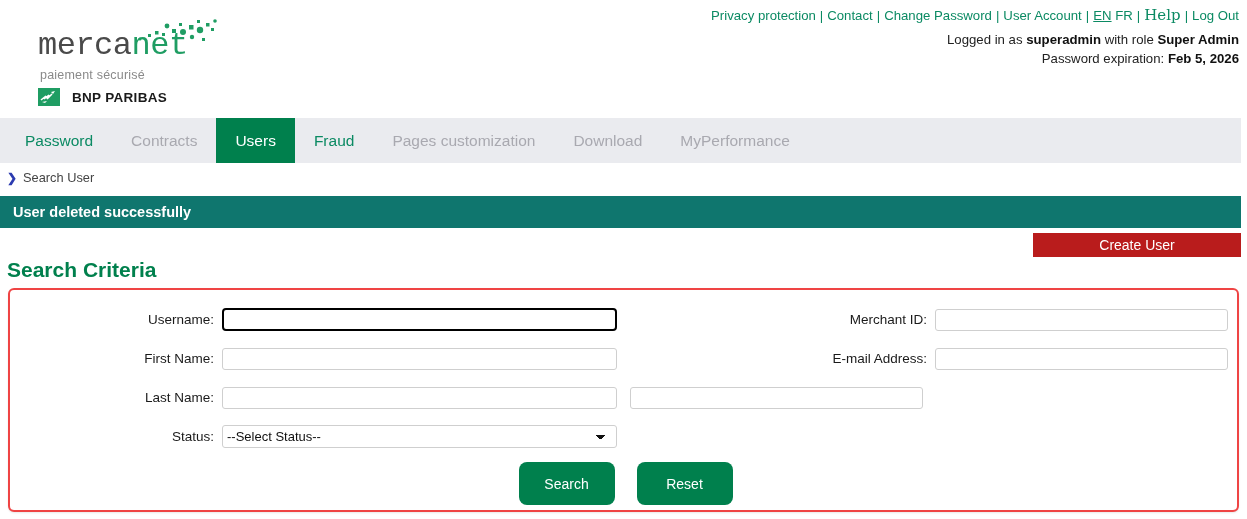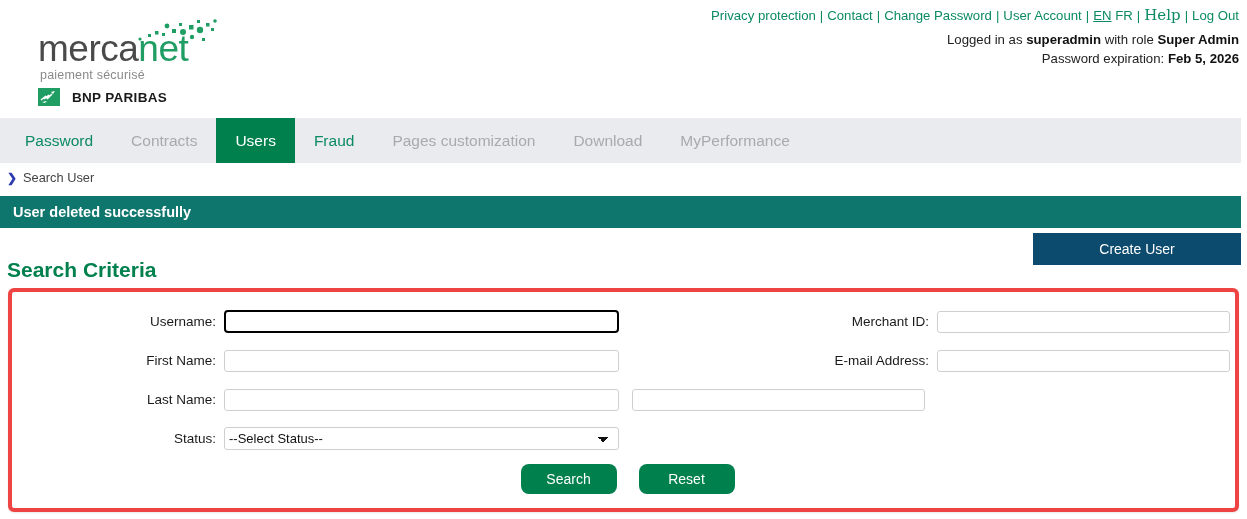--- a/index.html
+++ b/index.html
@@ -13,21 +13,21 @@
   }
   .page { position: relative; width: 1247px; height: 519px; background:#fff; }
 
   
   .top { position: relative; height: 115px; }
 
   
   .logo-block { position: absolute; left: 38px; top: 8px; width: 200px; height: 100px; }
   .logo-stars { position: absolute; left: 98px; top: 4px; width: 86px; height: 30px; }
   .logo-word { position: absolute; left: 0px; top: 22px;
-    font-family: Liberation Sans, sans-serif; font-size: 37px; letter-spacing: -0.5px;
+    font-family: Liberation Mono, monospace; font-size: 32px; letter-spacing: -0.5px;
     line-height: 1; white-space: nowrap; }
   .logo-word .mer { color: #4a4a4a; font-weight: 400; }
   .logo-word .net { color: #1f9d63; font-weight: 400; }
   .logo-tag { position: absolute; left: 2px; top: 60px;
     font-family: "Liberation Sans", sans-serif; font-size: 12.5px; color: #8a8a8a;
     letter-spacing: 0.2px; white-space: nowrap; }
   .bnp { position: absolute; left: 0px; top: 80px; display: flex; align-items: center; gap: 12px; }
   .bnp-mark { width: 22px; height: 18px; background: #1f9d63; position: relative; overflow: hidden; }
   .bnp-mark svg { position: absolute; left:0; top:0; }
   .bnp-text { font-family: "Liberation Sans", sans-serif; font-weight: bold; font-size: 13.5px;
@@ -59,31 +59,31 @@
   .breadcrumb { position: absolute; left: 7px; top: 170px; font-size: 12.8px; color: #444;
     display: flex; align-items: center; gap: 6px; white-space: nowrap; }
   .breadcrumb .arrow { color: #2c3bb0; font-weight: bold; font-size: 12px; }
 
   
   .banner { position: absolute; left: 0; top: 196px; width: 1241px; height: 32px;
     background: #0f766e; display: flex; align-items: center; padding-left: 13px; }
   .banner span { color: #ffffff; font-weight: bold; font-size: 14.5px; }
 
   
-  .create-btn { position: absolute; left: 1033px; top: 233px; width: 208px; height: 32px;
-    background: #0c4a6e; color: #fff; font-size: 14px; border: none; cursor: pointer;
+  .create-btn { position: absolute; left: 1033px; top: 233px; width: 208px; height: 24px;
+    background: #b91c1c; color: #fff; font-size: 14px; border: none; cursor: pointer;
     display: flex; align-items: center; justify-content: center; }
 
   
   .section-title { position: absolute; left: 7px; top: 258px; font-size: 21px;
     font-weight: bold; color: #00804d; }
 
   
   .panel { position: absolute; left: 8px; top: 288px; width: 1231px; height: 224px;
-    background: #ffffff; border: 4px solid #ef4444; border-radius: 6px;
+    background: #ffffff; border: 2px solid #ef4444; border-radius: 6px;
     box-shadow: 0 1px 2px rgba(0,0,0,0.09); }
 
   .col-left  { position: absolute; left: 0px;   top: 10px; width: 620px; }
   .col-right { position: absolute; left: 620px; top: 10px; width: 610px; }
 
   .field-row { display: flex; align-items: center; height: 39px; }
   .col-left  .field-label { width: 212px; text-align: right; padding-right: 8px;
     font-size: 13.5px; color: #1a1a1a; }
   .col-right .field-label { width: 305px; text-align: right; padding-right: 8px;
     font-size: 13.5px; color: #1a1a1a; }
@@ -101,21 +101,21 @@
     -webkit-appearance: none; appearance: none;
     background-image: linear-gradient(45deg, transparent 50%, #111 50%),
                       linear-gradient(135deg, #111 50%, transparent 50%);
     background-position: calc(100% - 15px) 9px, calc(100% - 10px) 9px;
     background-size: 5px 5px, 5px 5px; background-repeat: no-repeat; }
   .col-right .field-select { width: 293px; }
 
   
   .actions { position: absolute; left: 0; top: 172px; width: 1231px;
     display: flex; justify-content: center; gap: 22px; }
-  .btn { height: 30px; min-width: 96px; border: none; border-radius: 8px;
+  .btn { height: 43px; min-width: 96px; border: none; border-radius: 8px;
     background: #00804d; color: #ffffff; font-size: 14px; cursor: pointer;
     font-family: "Liberation Sans", sans-serif;
     display: flex; align-items: center; justify-content: center; padding: 0 14px; }
 </style>
 </head>
 <body>
 
 <div class="page">
 
   <div class="top">

